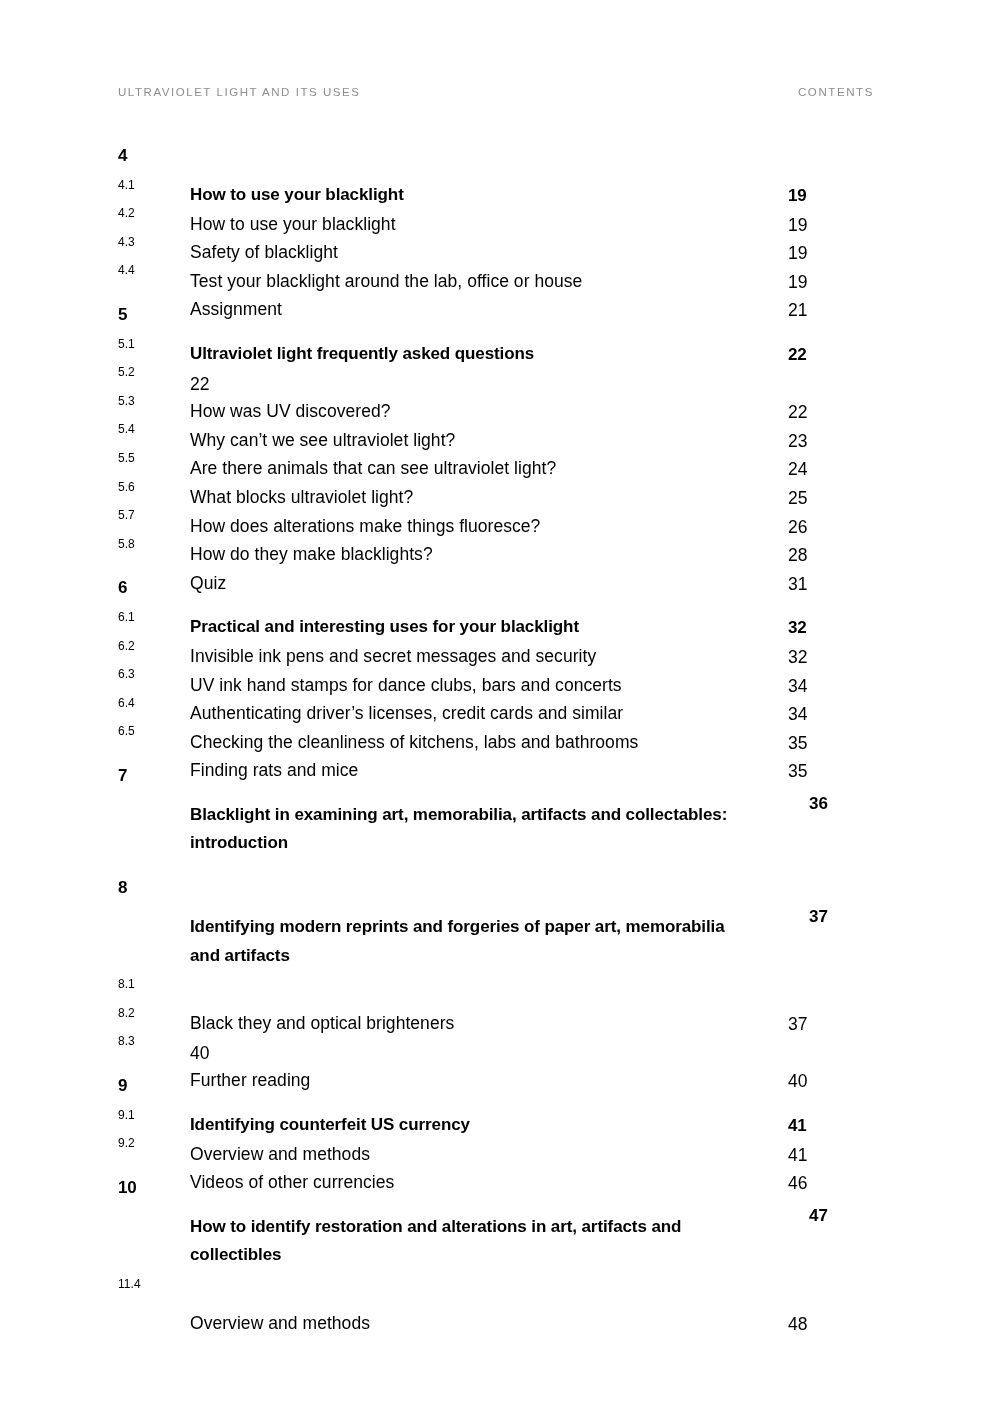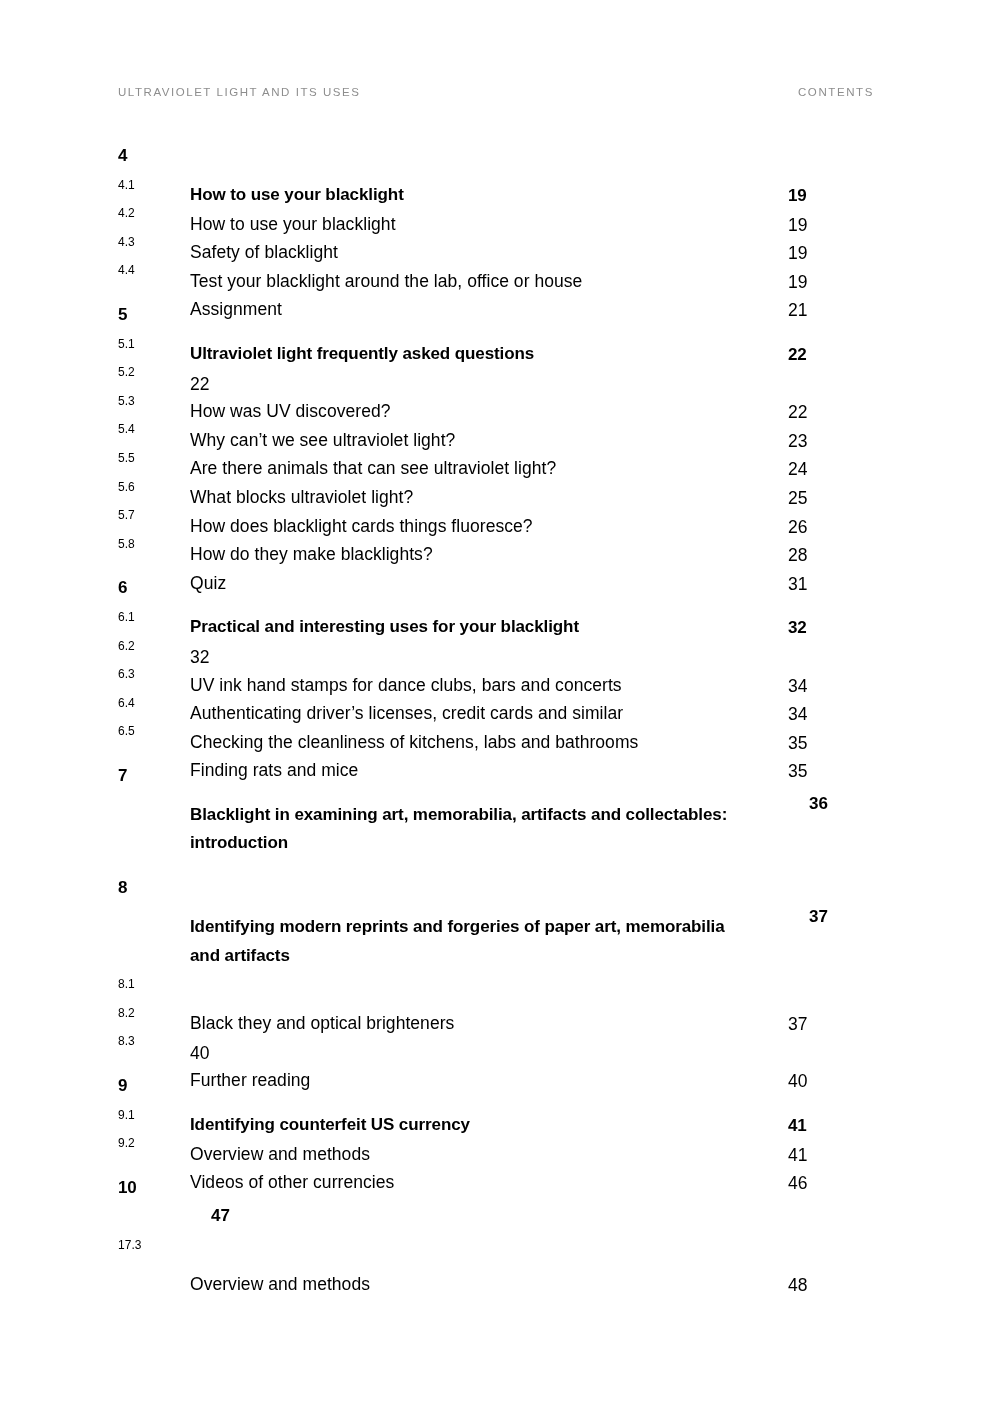--- a/index.html
+++ b/index.html
@@ -195,21 +195,21 @@
           <div class="col-title">Are there animals that can see ultraviolet light?</div>
           <div class="col-page">24</div>
         </div>
         <div class="row sub">
           <div class="col-num">5.5</div>
           <div class="col-title">What blocks ultraviolet light?</div>
           <div class="col-page">25</div>
         </div>
         <div class="row sub">
           <div class="col-num">5.6</div>
-          <div class="col-title">How does blacklight cards things fluoresce?</div>
+          <div class="col-title">How does alterations make things fluoresce?</div>
           <div class="col-page">26</div>
         </div>
         <div class="row sub">
           <div class="col-num">5.7</div>
           <div class="col-title">How do they make blacklights?</div>
           <div class="col-page">28</div>
         </div>
         <div class="row sub">
           <div class="col-num">5.8</div>
           <div class="col-title">Quiz</div>
@@ -217,20 +217,21 @@
         </div>
       </div>
       <div class="group">
         <div class="row chapter">
           <div class="col-num">6</div>
           <div class="col-title">Practical and interesting uses for your blacklight</div>
           <div class="col-page">32</div>
         </div>
         <div class="row sub">
           <div class="col-num">6.1</div>
+          <div class="col-title">Invisible ink pens and secret messages and security</div>
           <div class="col-page">32</div>
         </div>
         <div class="row sub">
           <div class="col-num">6.2</div>
           <div class="col-title">UV ink hand stamps for dance clubs, bars and concerts</div>
           <div class="col-page">34</div>
         </div>
         <div class="row sub">
           <div class="col-num">6.3</div>
           <div class="col-title">Authenticating driver’s licenses, credit cards and similar</div>
@@ -294,26 +295,27 @@
         </div>
         <div class="row sub">
           <div class="col-num">9.2</div>
           <div class="col-title">Videos of other currencies</div>
           <div class="col-page">46</div>
         </div>
       </div>
       <div class="group">
         <div class="row chapter wrapped">
           <div class="col-num">10</div>
+          <div class="col-title"><span class="line1">How to identify restoration and alterations in art, artifacts and</span><span class="line2">collectibles</span></div>
           <div class="wrap-pages">
             <div class="pg-blank"></div>
             <div class="pg-val">47</div>
           </div>
         </div>
         <div class="row sub">
-          <div class="col-num">17.3</div>
+          <div class="col-num">11.4</div>
           <div class="col-title">Overview and methods</div>
           <div class="col-page">48</div>
         </div>
       </div>
     </div>
 
 </div>
 
 </body></html>

